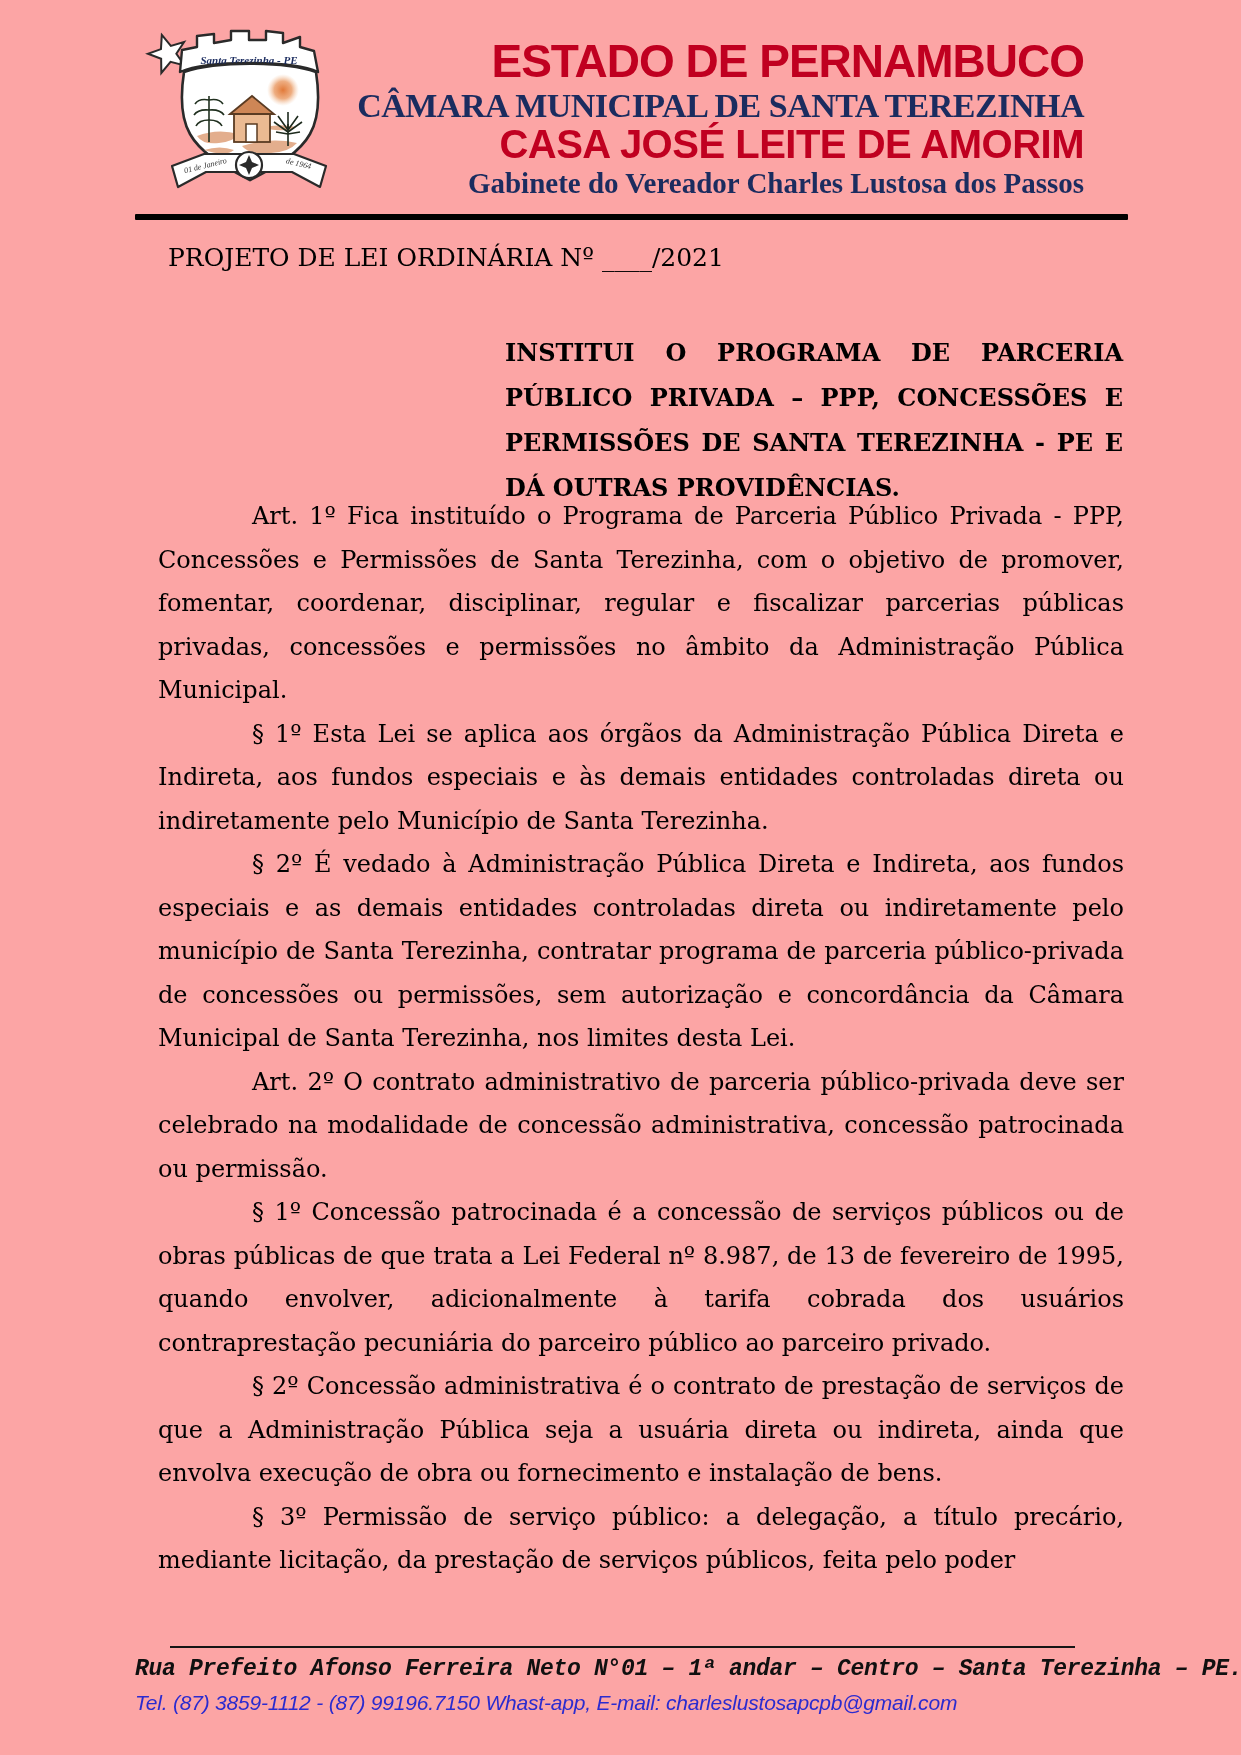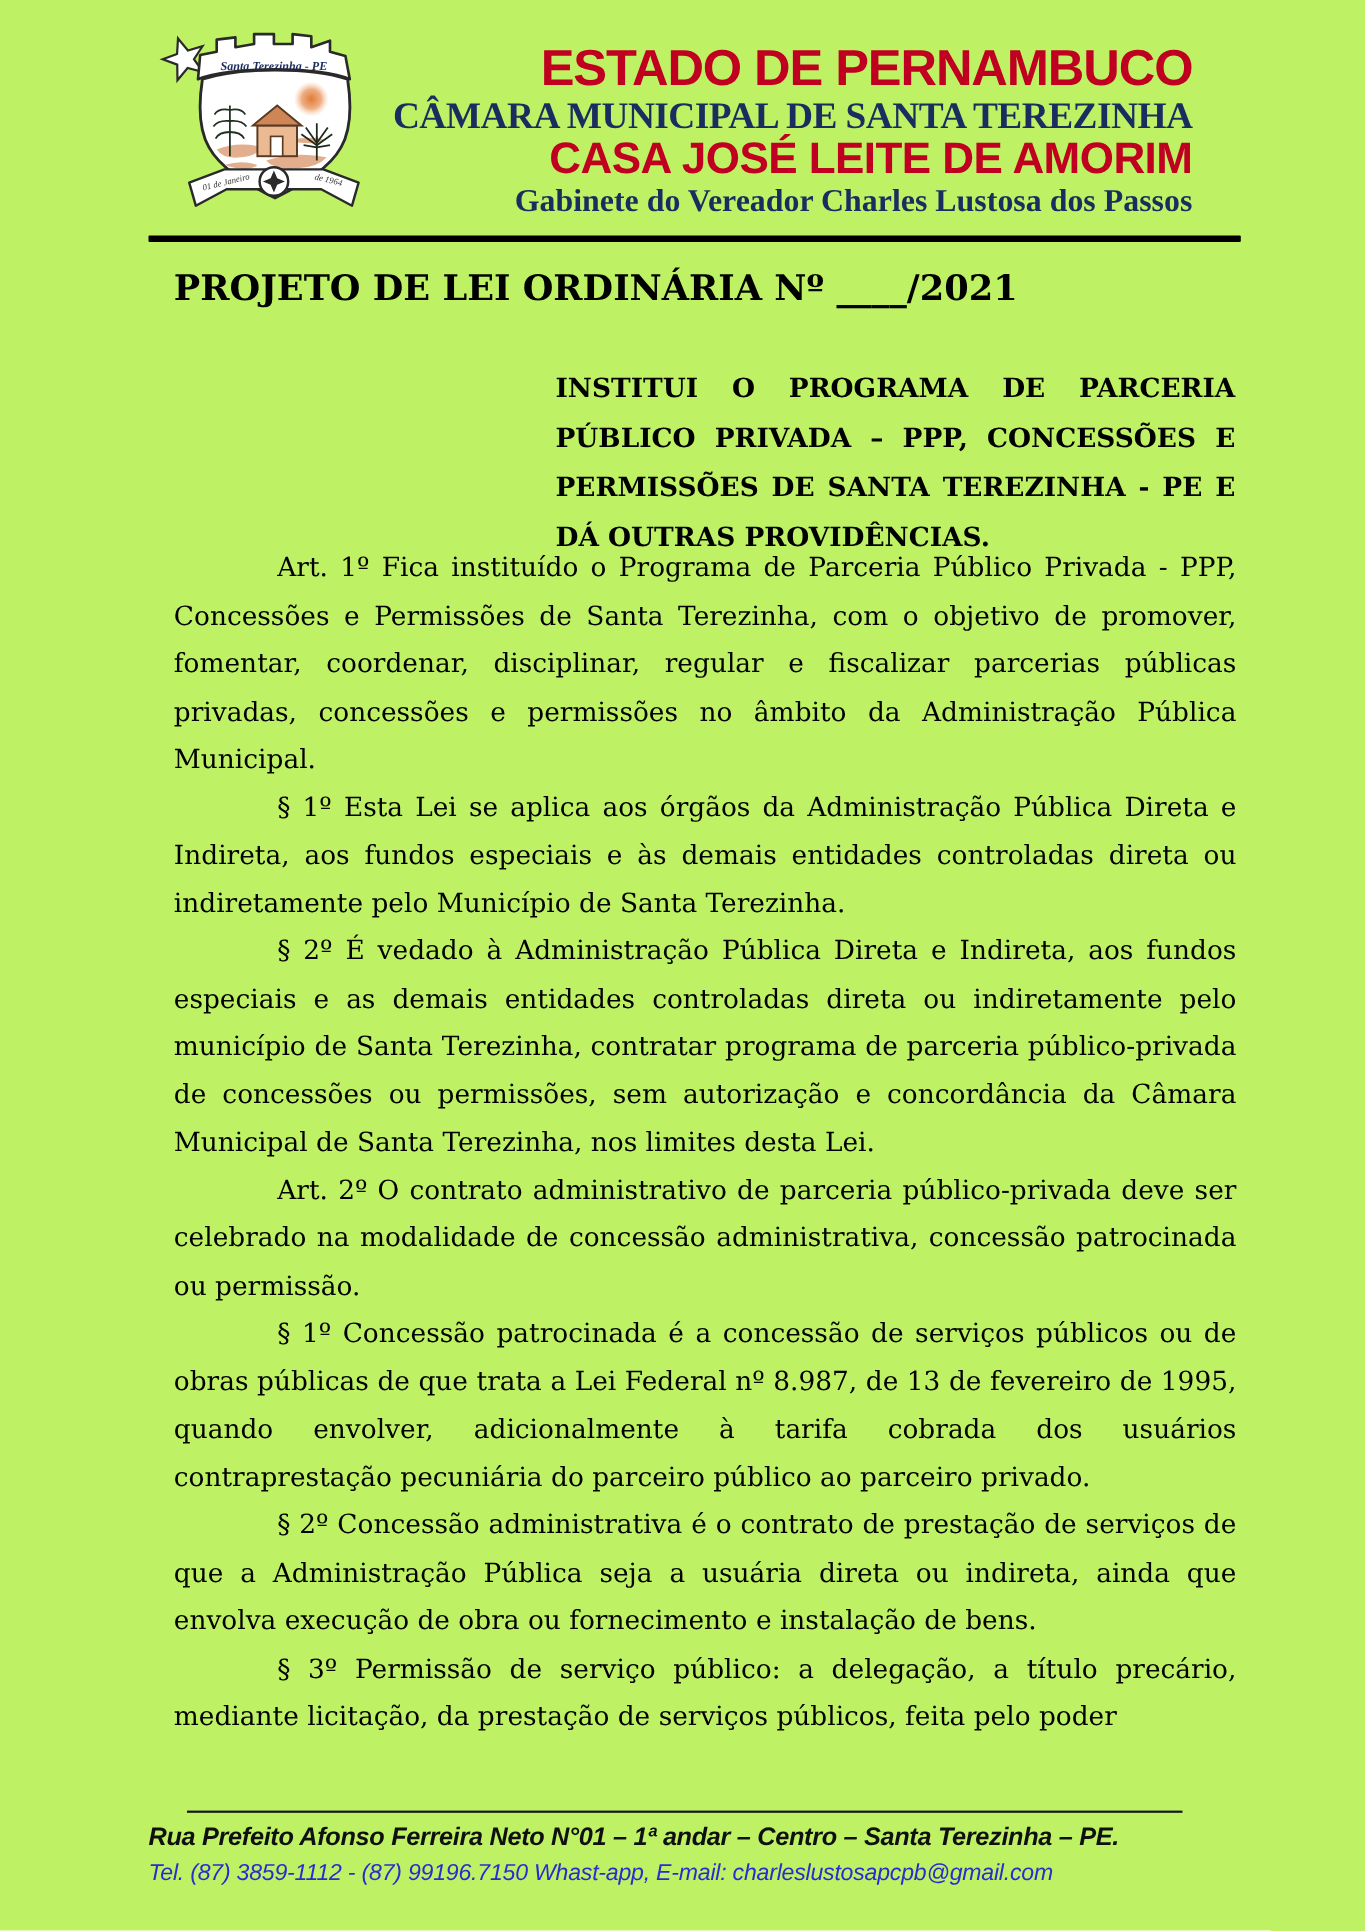--- a/index.html
+++ b/index.html
@@ -1,19 +1,19 @@
 <!DOCTYPE html>
 <html lang="pt"><head>
 <meta charset="utf-8">
 <style>
   html,body{margin:0;padding:0;background:#ffffff;}
   .page{
     position:relative;
     width:1241px;height:1755px;
-    background:#bef264;
+    background:#fca5a5;
     overflow:hidden;
     font-family:"DejaVu Serif",serif;
     color:#000;
   }
 
   
   .crest{position:absolute;left:142px;top:24px;width:216px;height:176px;}
   .header-text{
     position:absolute;left:352px;top:38px;width:732px;
     text-align:right;line-height:1.04;
@@ -34,22 +34,22 @@
     font-family:"Liberation Serif",serif;font-weight:700;
     font-size:29px;color:#1B2C5F;white-space:nowrap;margin-top:2px;
   }
   .header-rule{
     position:absolute;left:135px;top:214px;width:993px;height:6px;
     background:#000;border-radius:1px;
   }
 
   
   .doc-title{
-    position:absolute;left:158px;top:243px;width:966px;
-    font-weight:700;font-size:32px;white-space:nowrap;
+    position:absolute;left:168px;top:243px;width:966px;
+    font-weight:400;font-size:25px;white-space:nowrap;
   }
   .ementa{
     position:absolute;left:505px;top:330px;width:618px;
     font-weight:700;font-size:24px;line-height:45px;
     text-align:justify;text-align-last:left;
   }
   .body-text{
     position:absolute;left:158px;top:495px;width:966px;
     font-size:24px;line-height:43.5px;
   }
@@ -57,21 +57,21 @@
     margin:0;text-indent:94px;text-align:justify;text-align-last:left;
   }
 
   
   .footer-rule{
     position:absolute;left:170px;top:1646px;width:905px;height:0;
     border-top:2px solid #151515;
   }
   .footer-address{
     position:absolute;left:135px;top:1656px;width:975px;text-align:left;
-    font-family:Liberation Sans, sans-serif;font-style:italic;font-weight:700;
+    font-family:Liberation Mono, monospace;font-style:italic;font-weight:700;
     font-size:23px;letter-spacing:-0.3px;color:#101010;white-space:nowrap;
   }
   .footer-contact{
     position:absolute;left:135px;top:1691px;width:975px;
     font-family:"Liberation Sans",sans-serif;font-style:italic;font-weight:500;
     font-size:21px;letter-spacing:-0.2px;color:#2B2BCF;white-space:nowrap;
   }
 </style>
 </head>
 <body>

